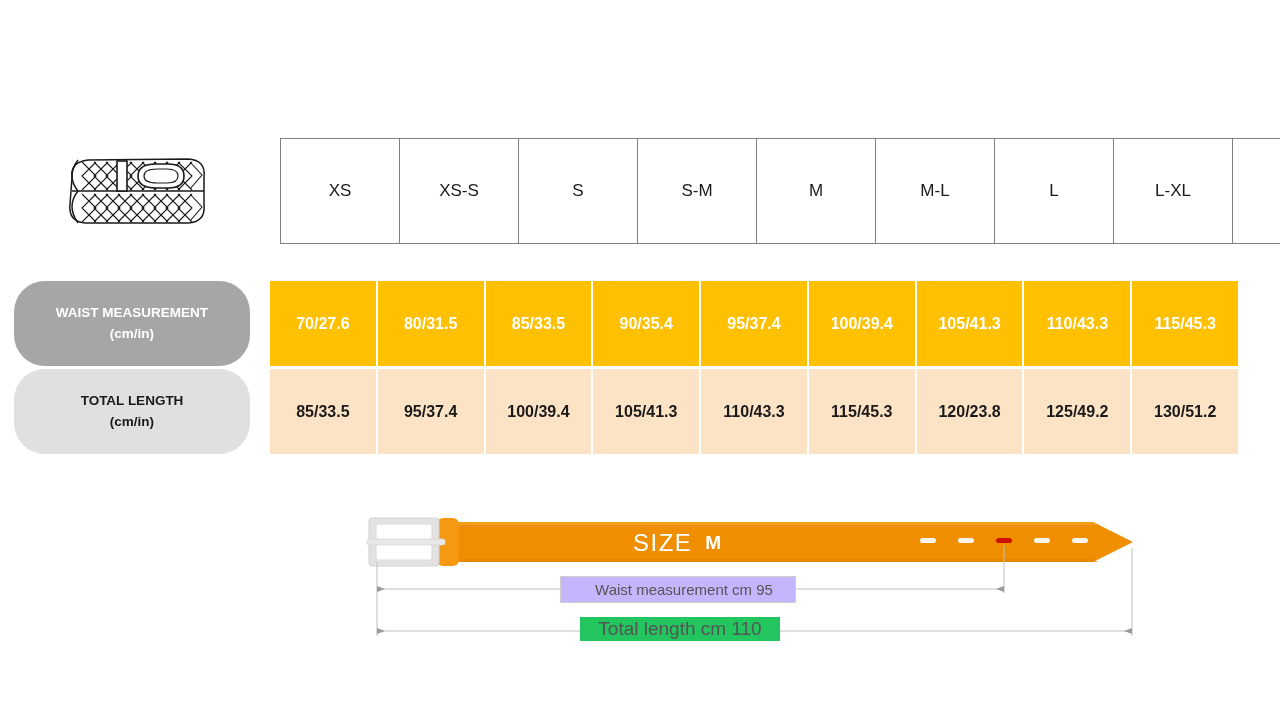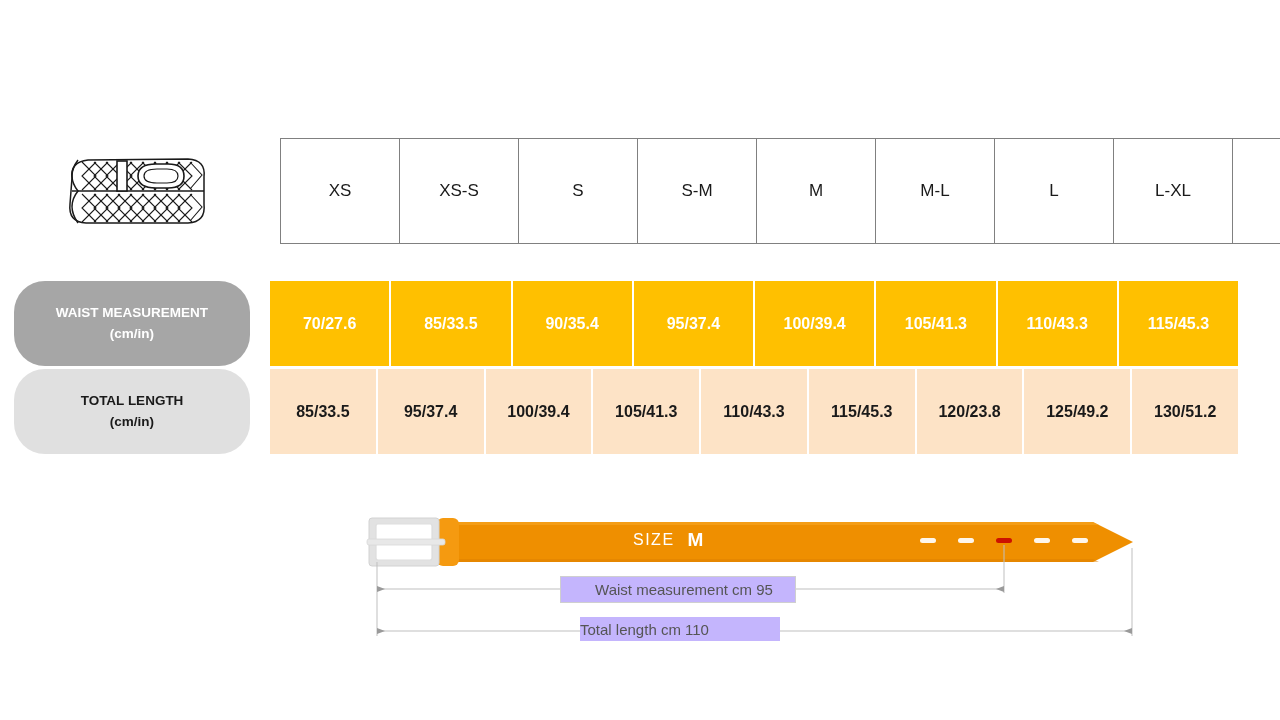--- a/index.html
+++ b/index.html
@@ -129,24 +129,25 @@
     color: #555555;
     box-sizing: border-box;
     padding-left: 12px;
   }
   .dim-plain-label {
     position: absolute;
     left: 580px;
     top: 617px;
     width: 200px;
     height: 24px;
-    background: #c4b5fd;
+    background: #22c55e;
     display: flex;
     align-items: center;
-    font-size: 15px;
+    justify-content: center;
+    font-size: 19px;
     color: #555555;
   }
 </style>
 </head>
 <body>
 
 <div class="belt-icon">
   <svg viewBox="0 0 160 90" width="160" height="90" aria-hidden="true">
     <g fill="none" stroke="#1a1a1a" stroke-width="1.5">
       <path d="M16 32 Q14 16 32 14 L132 13 Q150 14 148 31 L148 58 Q150 76 132 77 L30 77 Q12 76 14 58 Z"></path>
@@ -218,20 +219,21 @@
 <div class="rows">
 
   <div class="mrow mrow-waist">
     <div class="mlabel">
       <span>WAIST MEASUREMENT</span>
       <span class="sub">(cm/in)</span>
     </div>
     <div class="mspacer"></div>
     <div class="mcells">
       <div class="mcell">70/27.6</div>
+      <div class="mcell">80/31.5</div>
       <div class="mcell">85/33.5</div>
       <div class="mcell">90/35.4</div>
       <div class="mcell">95/37.4</div>
       <div class="mcell">100/39.4</div>
       <div class="mcell">105/41.3</div>
       <div class="mcell">110/43.3</div>
       <div class="mcell">115/45.3</div>
     </div>
   </div>
 
@@ -283,21 +285,21 @@
     <line x1="22" y1="89" x2="649" y2="89" stroke="#BFBFBF" stroke-width="1"></line>
     <path d="M22 86 L30 89 L22 92 Z" fill="#9A9A9A"></path>
     <path d="M649 86 L641 89 L649 92 Z" fill="#9A9A9A"></path>
 
     <line x1="22" y1="131" x2="777" y2="131" stroke="#BFBFBF" stroke-width="1"></line>
     <path d="M22 128 L30 131 L22 134 Z" fill="#9A9A9A"></path>
     <path d="M777 128 L769 131 L777 134 Z" fill="#9A9A9A"></path>
   </svg>
 
   <div style="position:absolute; left:278px; top:29px; display:flex; align-items:center; gap:13px;">
-    <span style="font-size:16px; color:#FFFFFF; letter-spacing:1.5px;">SIZE</span>
+    <span style="font-size:24px; color:#FFFFFF; letter-spacing:1.5px;">SIZE</span>
     <span style="font-size:19px; color:#FFFFFF; font-weight:bold;">M</span>
   </div>
 </div>
 
 <div class="dim-box-label">
   <span>Waist measurement cm 95</span>
 </div>
 
 <div class="dim-plain-label">
   <span>Total length cm 110</span>

